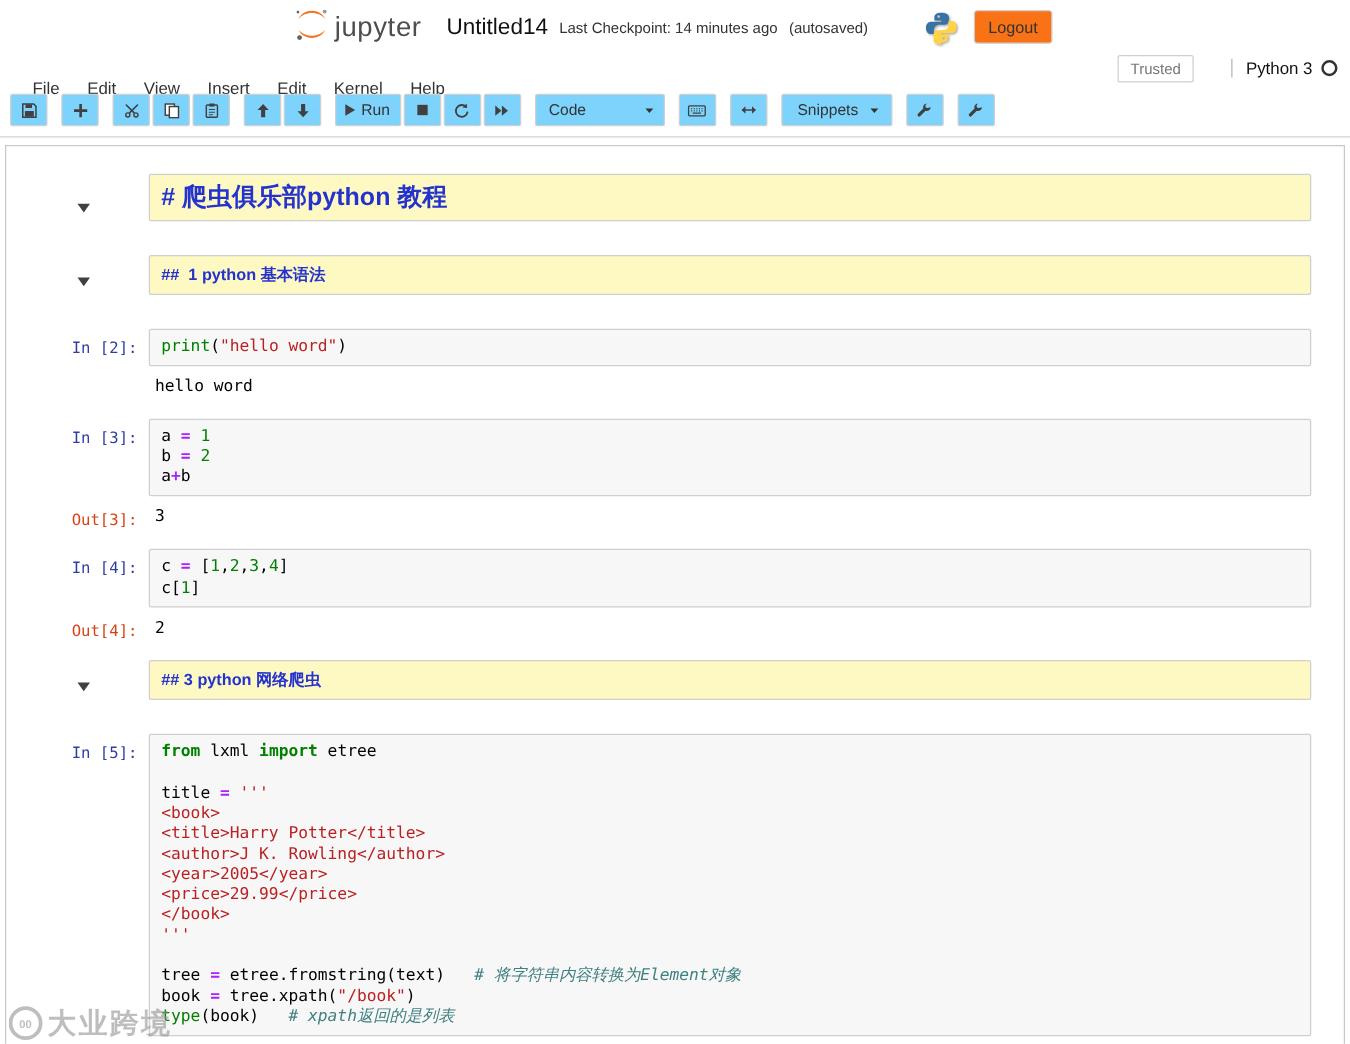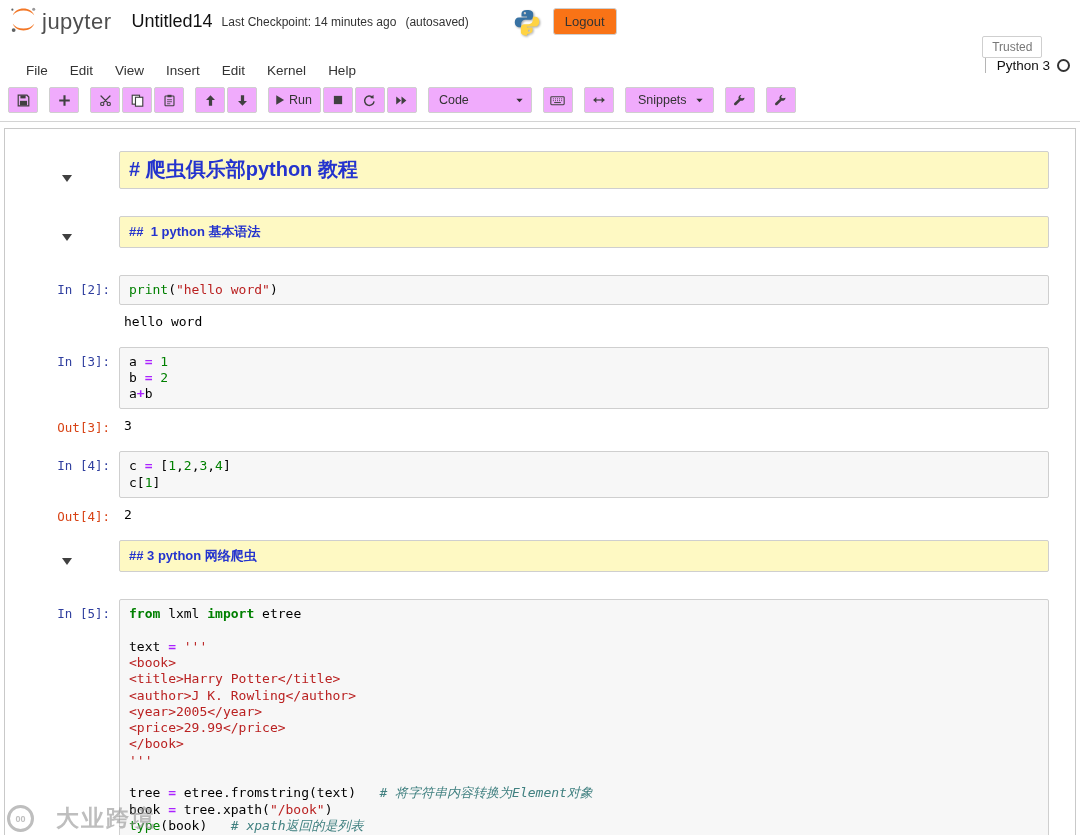--- a/index.html
+++ b/index.html
@@ -2,42 +2,42 @@
 <html><head>
 <meta charset="utf-8">
 <style>
   * { box-sizing: border-box; margin: 0; padding: 0; }
   html,body { background:#fff; }
   body {
     width:1080px; height:835px; overflow:hidden; position:relative;
     font-family:"Liberation Sans", sans-serif; color:#333;
   }
   
-  .header { display:flex; justify-content:flex-start; align-items:center; padding:3px 12px 0 8px; height:40px;gap:44px; }
+  .header { display:flex; justify-content:center; align-items:center; padding:3px 12px 0 8px; height:40px;gap:44px; }
   .header-left { display:flex; align-items:center; }
   .logo { display:flex; align-items:center; gap:3px; cursor:pointer; text-decoration:none; }
   .logo-text { font-size:22px; color:#4e4e4e; letter-spacing:.5px; }
   .nb-title { font-size:18px; color:#111; margin-left:20px; cursor:pointer; }
   .checkpoint { font-size:12px; color:#333; margin-left:9px; }
   .header-right { display:flex; align-items:center; gap:12px; }
   .python-logo { filter: drop-shadow(1px 1px 1px rgba(0,0,0,.35)); display:flex; }
   .logout-btn { border:1px solid #cfcfcf; background:#f97316; border-radius:3px; padding:5px 11px; font-size:13px; color:#333; cursor:pointer; font-family:inherit; }
   
   .menubar { display:flex; justify-content:space-between; align-items:center; padding:0 10px 0 15px; height:29px; }
   .menus { display:flex; list-style:none;margin-top:32px; }
   .menu-item { font-size:13.5px; color:#333; padding:5px 11px; cursor:pointer; }
-  .menubar-right { display:flex; align-items:center;flex-direction:column; }
+  .menubar-right { display:flex; align-items:center; }
   .trusted { border:1px solid #cfcfcf; border-radius:2px; padding:3px 9px; font-size:12px; color:#777; }
   .kernel-group { display:flex; align-items:center; margin-left:30px; border-left:1px solid #b5b5b5; padding-left:11px; gap:7px; }
   .kernel-name { font-size:13.5px; color:#111; }
   .kernel-circle { width:13px; height:13px; border:2px solid #333; border-radius:50%; display:inline-block; }
   
   .toolbar { display:flex; align-items:center; padding:6px 8px 8px; border-bottom:1px solid #d4d4d4; }
   .tb-btn { display:flex; align-items:center; justify-content:center; height:26px; min-width:30px;
-    background:#f0abfc; border:1px solid #cfcfcf; border-radius:2px; margin-right:2px; cursor:pointer; padding:0 5px; font-family:inherit;margin-top:12px; }
+    background:#7dd3fc; border:1px solid #cfcfcf; border-radius:2px; margin-right:2px; cursor:pointer; padding:0 5px; font-family:inherit; }
   .tb-btn.group-start { margin-left:9px; }
   .tb-label { font-size:12.5px; color:#333; margin:0 3px; }
   .tb-icon { display:flex; }
   .tb-icon svg { display:block; }
   .tb-caret { display:flex; margin-left:5px; }
   .tb-select { width:104px; justify-content:space-between; padding:0 7px; }
   .tb-dropdown { padding:0 9px; }
   
   .site { padding:6px 4px 0; }
   .notebook { border:1px solid #c9c9c9; background:#fff; min-height:722px; padding:22px 0 10px; }
@@ -62,21 +62,21 @@
   .output-area pre { padding:5px 0 0 5px; }
   
   .tok-kw      { color:#008000; font-weight:bold; }
   .tok-builtin { color:#008000; }
   .tok-str     { color:#BA2121; }
   .tok-num     { color:#008000; }
   .tok-op      { color:#AA22FF; font-weight:bold; }
   .tok-com     { color:#408080; font-style:italic; }
   .tok-plain   { color:#000; }
   
-  .watermark { position:fixed; left:7px; bottom:1px; display:flex; align-items:center; gap:22px;
+  .watermark { position:fixed; left:7px; bottom:1px; display:flex; align-items:center; gap:4px;
     opacity:.58; z-index:50; pointer-events:none; }
   .wm-logo { width:27px; height:27px; border:3px solid #8f8f8f; border-radius:50%; color:#8f8f8f;
     display:flex; align-items:center; justify-content:center; font-size:9px; font-weight:bold; background:rgba(255,255,255,.4); }
   .wm-text { font-size:23px; font-weight:bold; color:#8f8f8f; letter-spacing:2px; }
 </style>
 </head>
 <body>
 
 <div class="app">
 
@@ -359,21 +359,21 @@
           </div>
           <div class="cell code-cell">
             <div class="input-row">
               <div class="prompt-col">
                 <span class="in-prompt">In [5]:</span>
               </div>
               <div class="cell-content">
                 <div class="input-box">
                   <pre><span class="tok-kw">from</span><span class="tok-plain"> lxml </span><span class="tok-kw">import</span><span class="tok-plain"> etree</span>
 
-<span class="tok-plain">text </span><span class="tok-op">=</span><span class="tok-plain"> </span><span class="tok-str">'''</span>
+<span class="tok-plain">title </span><span class="tok-op">=</span><span class="tok-plain"> </span><span class="tok-str">'''</span>
 <span class="tok-str">&lt;book&gt;</span>
 <span class="tok-str">&lt;title&gt;Harry Potter&lt;/title&gt;</span>
 <span class="tok-str">&lt;author&gt;J K. Rowling&lt;/author&gt;</span>
 <span class="tok-str">&lt;year&gt;2005&lt;/year&gt;</span>
 <span class="tok-str">&lt;price&gt;29.99&lt;/price&gt;</span>
 <span class="tok-str">&lt;/book&gt;</span>
 <span class="tok-str">'''</span>
 
 <span class="tok-plain">tree </span><span class="tok-op">=</span><span class="tok-plain"> etree.fromstring(text)   </span><span class="tok-com"># 将字符串内容转换为Element对象</span>
 <span class="tok-plain">book </span><span class="tok-op">=</span><span class="tok-plain"> tree.xpath(</span><span class="tok-str">"/book"</span><span class="tok-plain">)</span>

